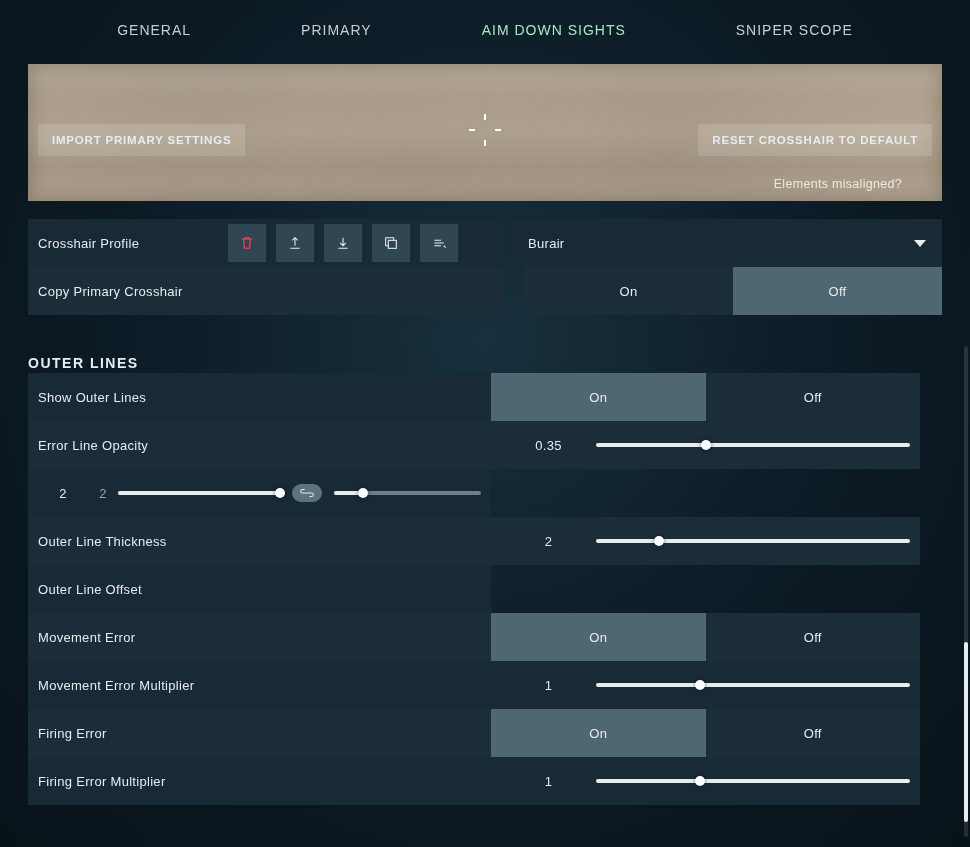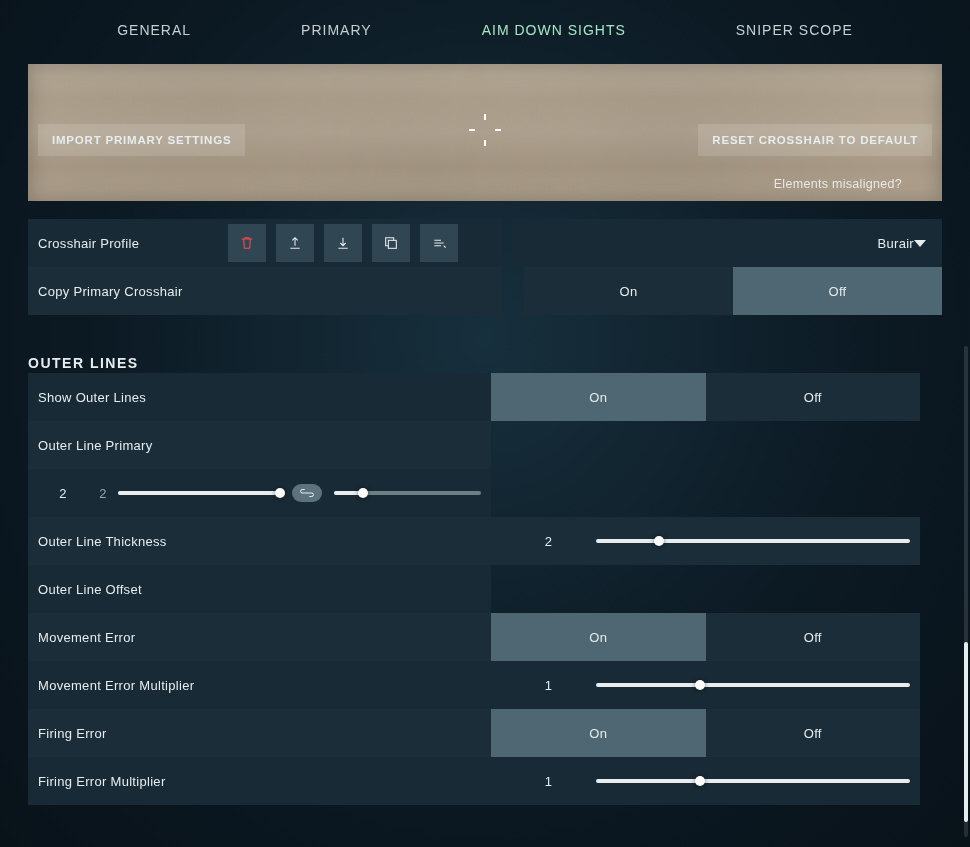--- a/index.html
+++ b/index.html
@@ -123,21 +123,21 @@
 }
 .icon-btn.del { color: var(--red); }
 .icon-btn svg { width: 16px; height: 16px; stroke: currentColor; fill: none; stroke-width: 1.6; }
 
 .profile-select {
   background: var(--bg-row);
   height: 48px;
   display: flex;
   align-items: center;
   padding: 0 16px;
-  justify-content: flex-end;
+  justify-content: space-between;
   cursor: pointer;
 }
 .chevron { width: 0; height: 0; border-left: 6px solid transparent; border-right: 6px solid transparent; border-top: 7px solid var(--text); }
 
 
 .copy-row {
   margin: 0 28px;
   display: grid;
   grid-template-columns: 474px 1fr;
   gap: 22px;
@@ -350,21 +350,31 @@
     <div class="label">Show Outer Lines</div>
     <div class="ctrl">
         <div class="toggle-pair">
       <div class="toggle-opt active">On</div>
       <div class="toggle-opt">Off</div>
     </div>
       </div>
   </div>
 
   <div class="row">
-    <div class="label">Outer Line Primary</div>
+    <div class="label">Error Line Opacity</div>
+    <div class="ctrl">
+        <div class="slider-ctrl">
+      <span class="slider-val">0.35</span>
+      <div class="slider-wrapper">
+        <div class="slider light">
+          <div class="knob" style="left:35%"></div>
+        </div>
+      </div>
+    </div>
+      </div>
   </div>
 
   <div class="row">
     <div class="ctrl">
         <div class="slider-ctrl">
       <span class="slider-val" style="width:50px">2</span>
       <span class="slider-extra">2</span>
       <div class="slider-wrapper">
         <div class="slider" style="flex:1.1">
           <div class="fill" style="width:100%"></div>

